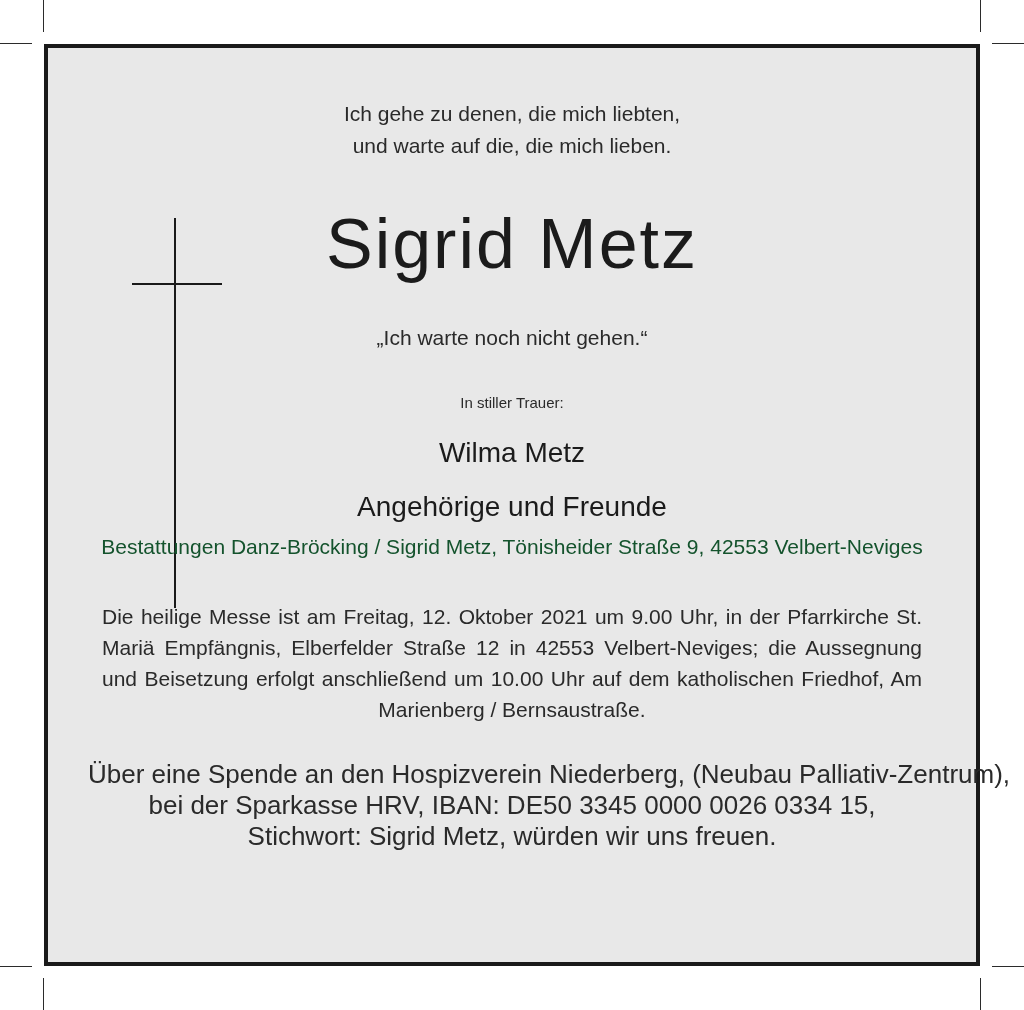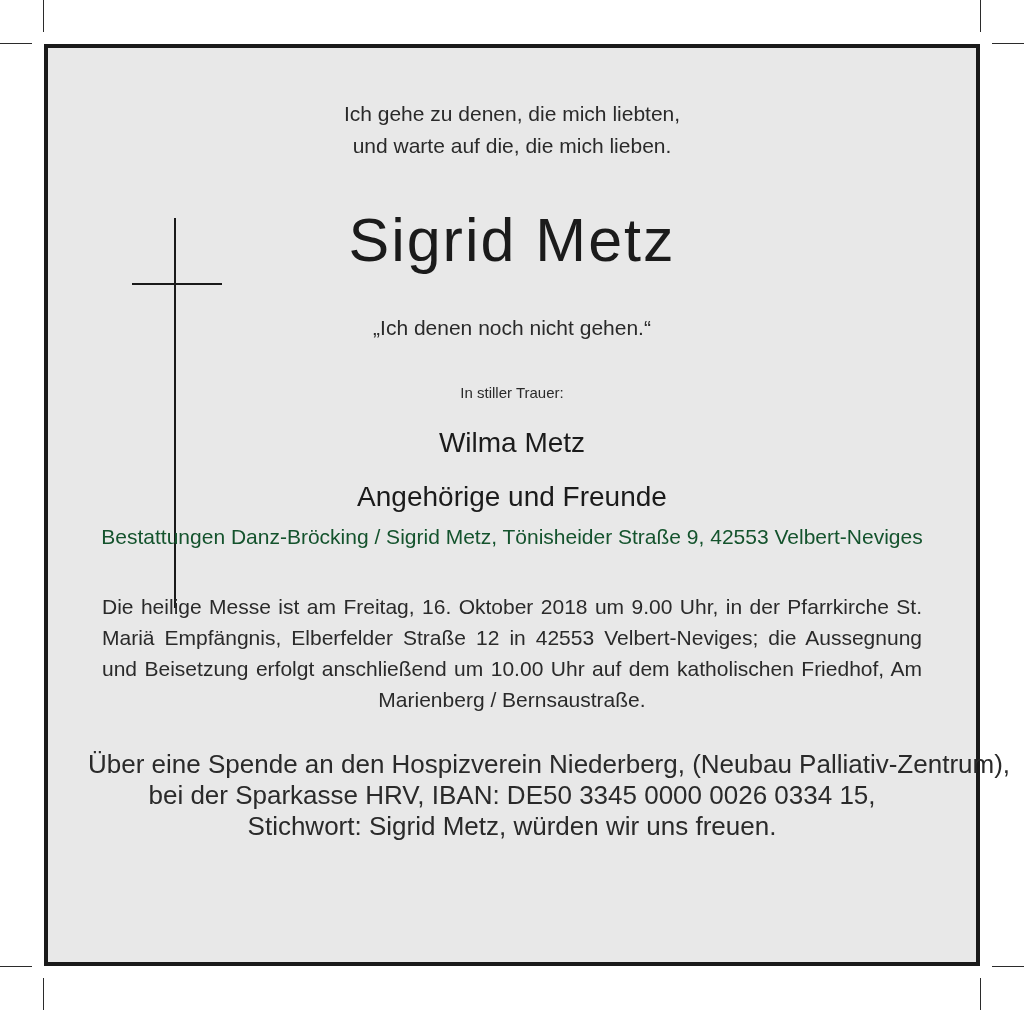--- a/index.html
+++ b/index.html
@@ -86,21 +86,21 @@
   .motto {
     font-size: 21px;
     line-height: 32px;
     color: #2a2a2a;
     margin-top: 14px;
     font-weight: 400;
   }
   .motto div { white-space: nowrap; }
 
   .name {
-    font-size: 61px;
+    font-size: 70px;
     font-weight: 400;
     letter-spacing: 2px;
     color: #1b1b1b;
     margin-top: 46px;
     line-height: 1.05;
   }
 
   .dates {
     margin-top: 22px;
     font-size: 22px;
@@ -191,32 +191,32 @@
       <div class="content">
 
         <div class="motto">
           <div>Ich gehe zu denen, die mich liebten,</div>
           <div>und warte auf die, die mich lieben.</div>
         </div>
 
         <div class="name">Sigrid Metz</div>
 
 
-        <div class="quote">„Ich denen noch nicht gehen.“</div>
+        <div class="quote">„Ich warte noch nicht gehen.“</div>
 
         <div class="mourning-intro">In stiller Trauer:</div>
 
         <div class="mourner-main">Wilma Metz</div>
 
         <div class="mourner-sub">Angehörige und Freunde</div>
 
 
         <div class="condolence-address">Bestattungen Danz-Bröcking / Sigrid Metz, Tönisheider Straße 9, 42553 Velbert-Neviges</div>
 
-        <div class="service">Die heilige Messe ist am Freitag, 16. Oktober 2018 um 9.00 Uhr, in der Pfarrkirche St. Mariä Empfängnis, Elberfelder Straße 12 in 42553 Velbert-Neviges; die Aussegnung und Beisetzung erfolgt anschließend um 10.00 Uhr auf dem katholischen Friedhof, Am Marienberg / Bernsaustraße.</div>
+        <div class="service">Die heilige Messe ist am Freitag, 12. Oktober 2021 um 9.00 Uhr, in der Pfarrkirche St. Mariä Empfängnis, Elberfelder Straße 12 in 42553 Velbert-Neviges; die Aussegnung und Beisetzung erfolgt anschließend um 10.00 Uhr auf dem katholischen Friedhof, Am Marienberg / Bernsaustraße.</div>
 
         <div class="donation">
           <div>Über  eine Spende an den Hospizverein Niederberg, (Neubau Palliativ-Zentrum),</div>
           <div>bei der Sparkasse HRV, IBAN: DE50 3345 0000 0026 0334 15,</div>
           <div>Stichwort: Sigrid Metz, würden wir uns freuen.</div>
         </div>
 
       </div>
     </div>
   </div>

